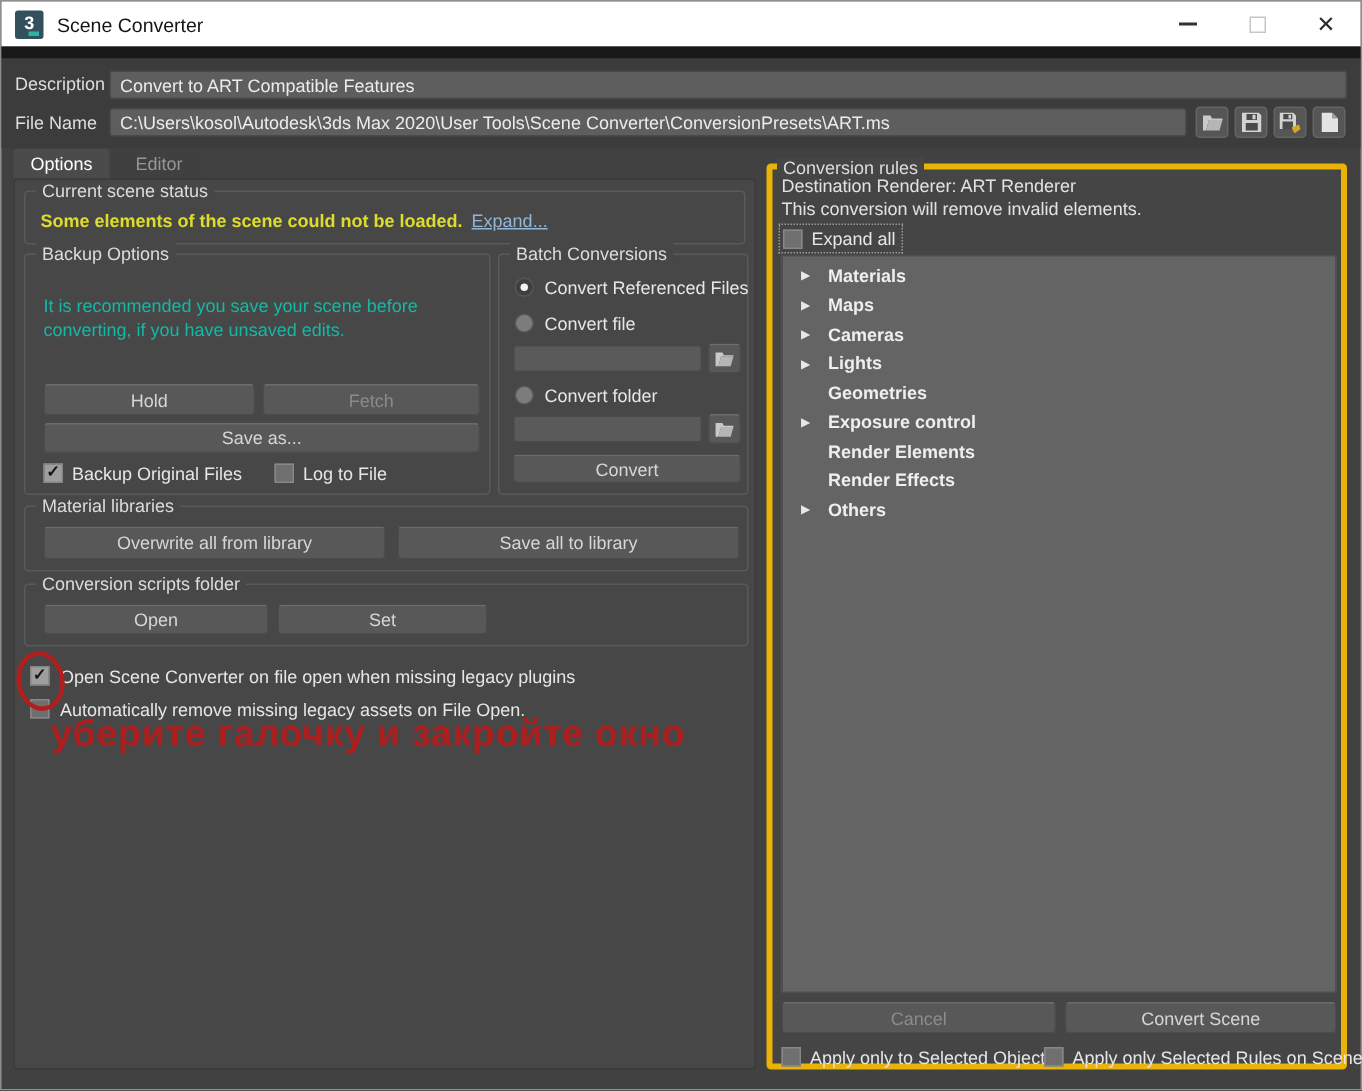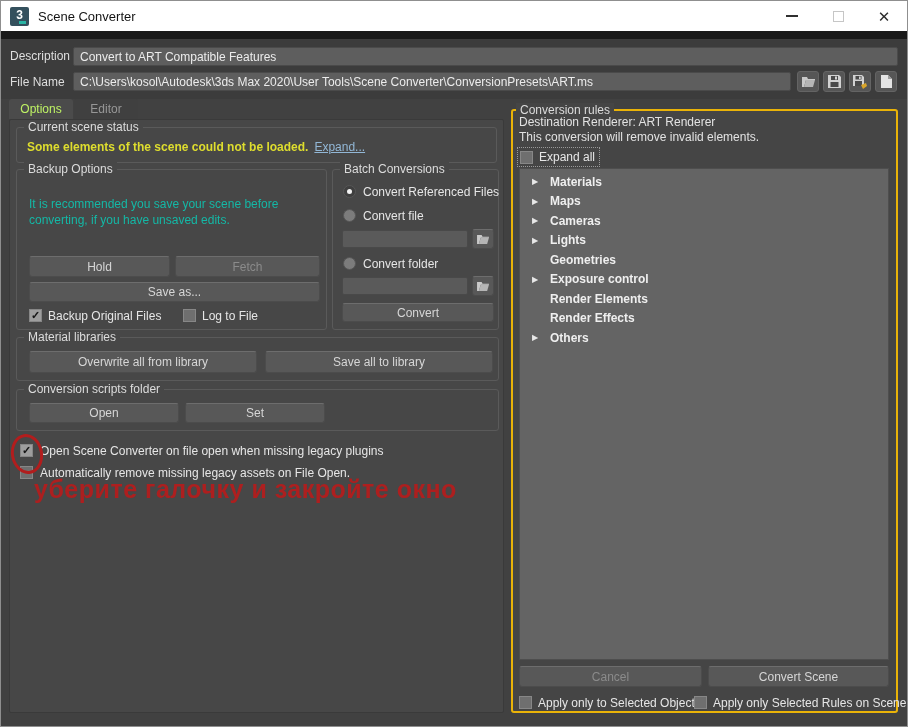--- a/index.html
+++ b/index.html
@@ -42,21 +42,21 @@
     font-size: 12px; padding: 0 6px; outline: none;
   }
   .icon-btn {
     position: absolute; width: 22px; height: 21px; background: #565656;
     border: 1px solid #646464; border-radius: 3px;
     display: flex; align-items: center; justify-content: center;
   }
 
   
   .tab { position: absolute; top: 98px; width: 64px; height: 20px; text-align: center; line-height: 20px; border-radius: 3px 3px 0 0; }
-  .tab.active { background: #4b4b4b; color: #bef264; }
+  .tab.active { background: #4b4b4b; color: #ffffff; }
   .tab.inactive { background: #404040; color: #979797; }
 
   
   .left-panel {
     position: absolute; left: 8px; top: 118px; width: 495px; height: 594px;
     background: #474747; border: 1px solid #3a3a3a; border-radius: 2px;
   }
   .group { position: absolute; border: 1px solid #5a5a5a; border-radius: 3px; }
   .group-title { position: absolute; top: -8px; left: 7px; background: #474747; padding: 0 4px; color: #dcdcdc; white-space: nowrap; }
 
@@ -92,21 +92,21 @@
     border: 3px solid #b21d1d; border-radius: 50%; transform: rotate(-10deg);
   }
   .ann-text {
     position: absolute; left: 24px; top: 355px; font-size: 25px; font-weight: bold;
     color: #ad1f1f; white-space: nowrap; letter-spacing: 0.5px;
   }
 
   
   .right-panel {
     position: absolute; left: 510px; top: 108px; width: 387px; height: 604px;
-    border: 2px solid #eab308; border-radius: 3px; background: #454545;
+    border: 4px solid #eab308; border-radius: 3px; background: #454545;
   }
   .right-panel .group-title { background: #454545; left: 3px; }
   .rp-line { position: absolute; left: 6px; white-space: nowrap; color: #e2e2e2; }
   .expand-all-wrap {
     position: absolute; left: 4px; top: 36px; display: inline-flex; align-items: center;
     border: 1px dotted #9a9a9a; padding: 2px 4px 2px 2px;
   }
   .expand-all-wrap .cb { position: static; }
   .expand-all-wrap .cb-label { position: static; margin-left: 6px; }
 

